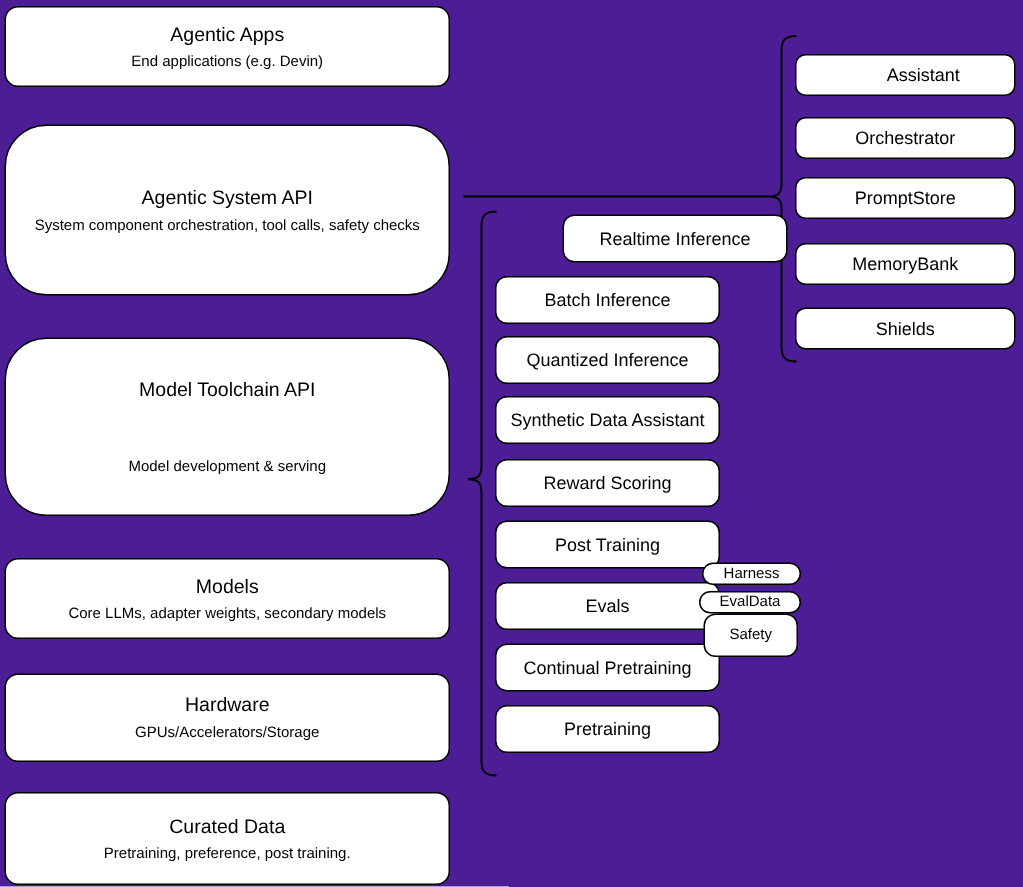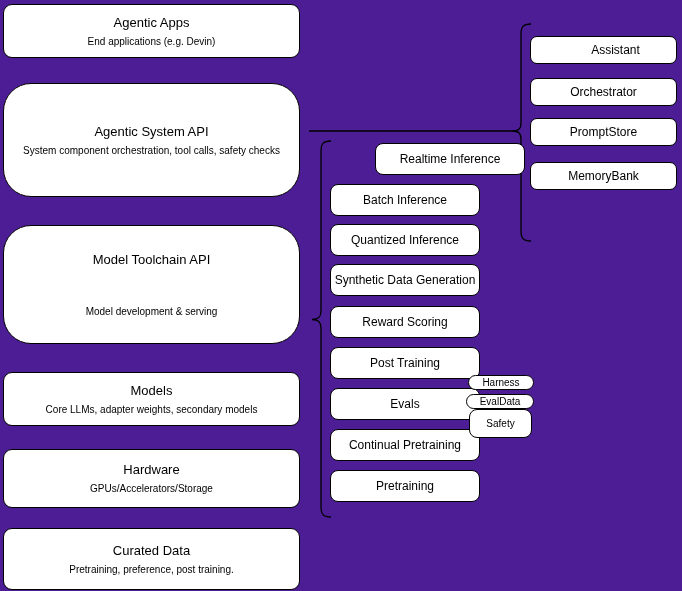--- a/index.html
+++ b/index.html
@@ -96,29 +96,30 @@
     <div class="lsub">GPUs/Accelerators/Storage</div>
   </div>
   <div class="node lbox l5">
     <div class="ltitle">Curated Data</div>
     <div class="lsub">Pretraining, preference, post training.</div>
   </div>
 
   <div class="node mbox m0">Realtime Inference</div>
   <div class="node mbox m1">Batch Inference</div>
   <div class="node mbox m2">Quantized Inference</div>
-  <div class="node mbox m3">Synthetic Data Generation</div>
+  <div class="node mbox m3">Synthetic Data Assistant</div>
   <div class="node mbox m4">Reward Scoring</div>
   <div class="node mbox m6">Evals</div>
   <div class="node mbox m5">Post Training</div>
   <div class="node mbox m7">Continual Pretraining</div>
   <div class="node mbox m8">Pretraining</div>
 
   <div class="node pill p0">Harness</div>
   <div class="node pill p1">EvalData</div>
   <div class="node pill p2">Safety</div>
 
   <div class="node rbox r0">Assistant</div>
   <div class="node rbox r1">Orchestrator</div>
   <div class="node rbox r2">PromptStore</div>
   <div class="node rbox r3">MemoryBank</div>
+  <div class="node rbox r4">Shields</div>
 
 </div>
 
 </body></html>

